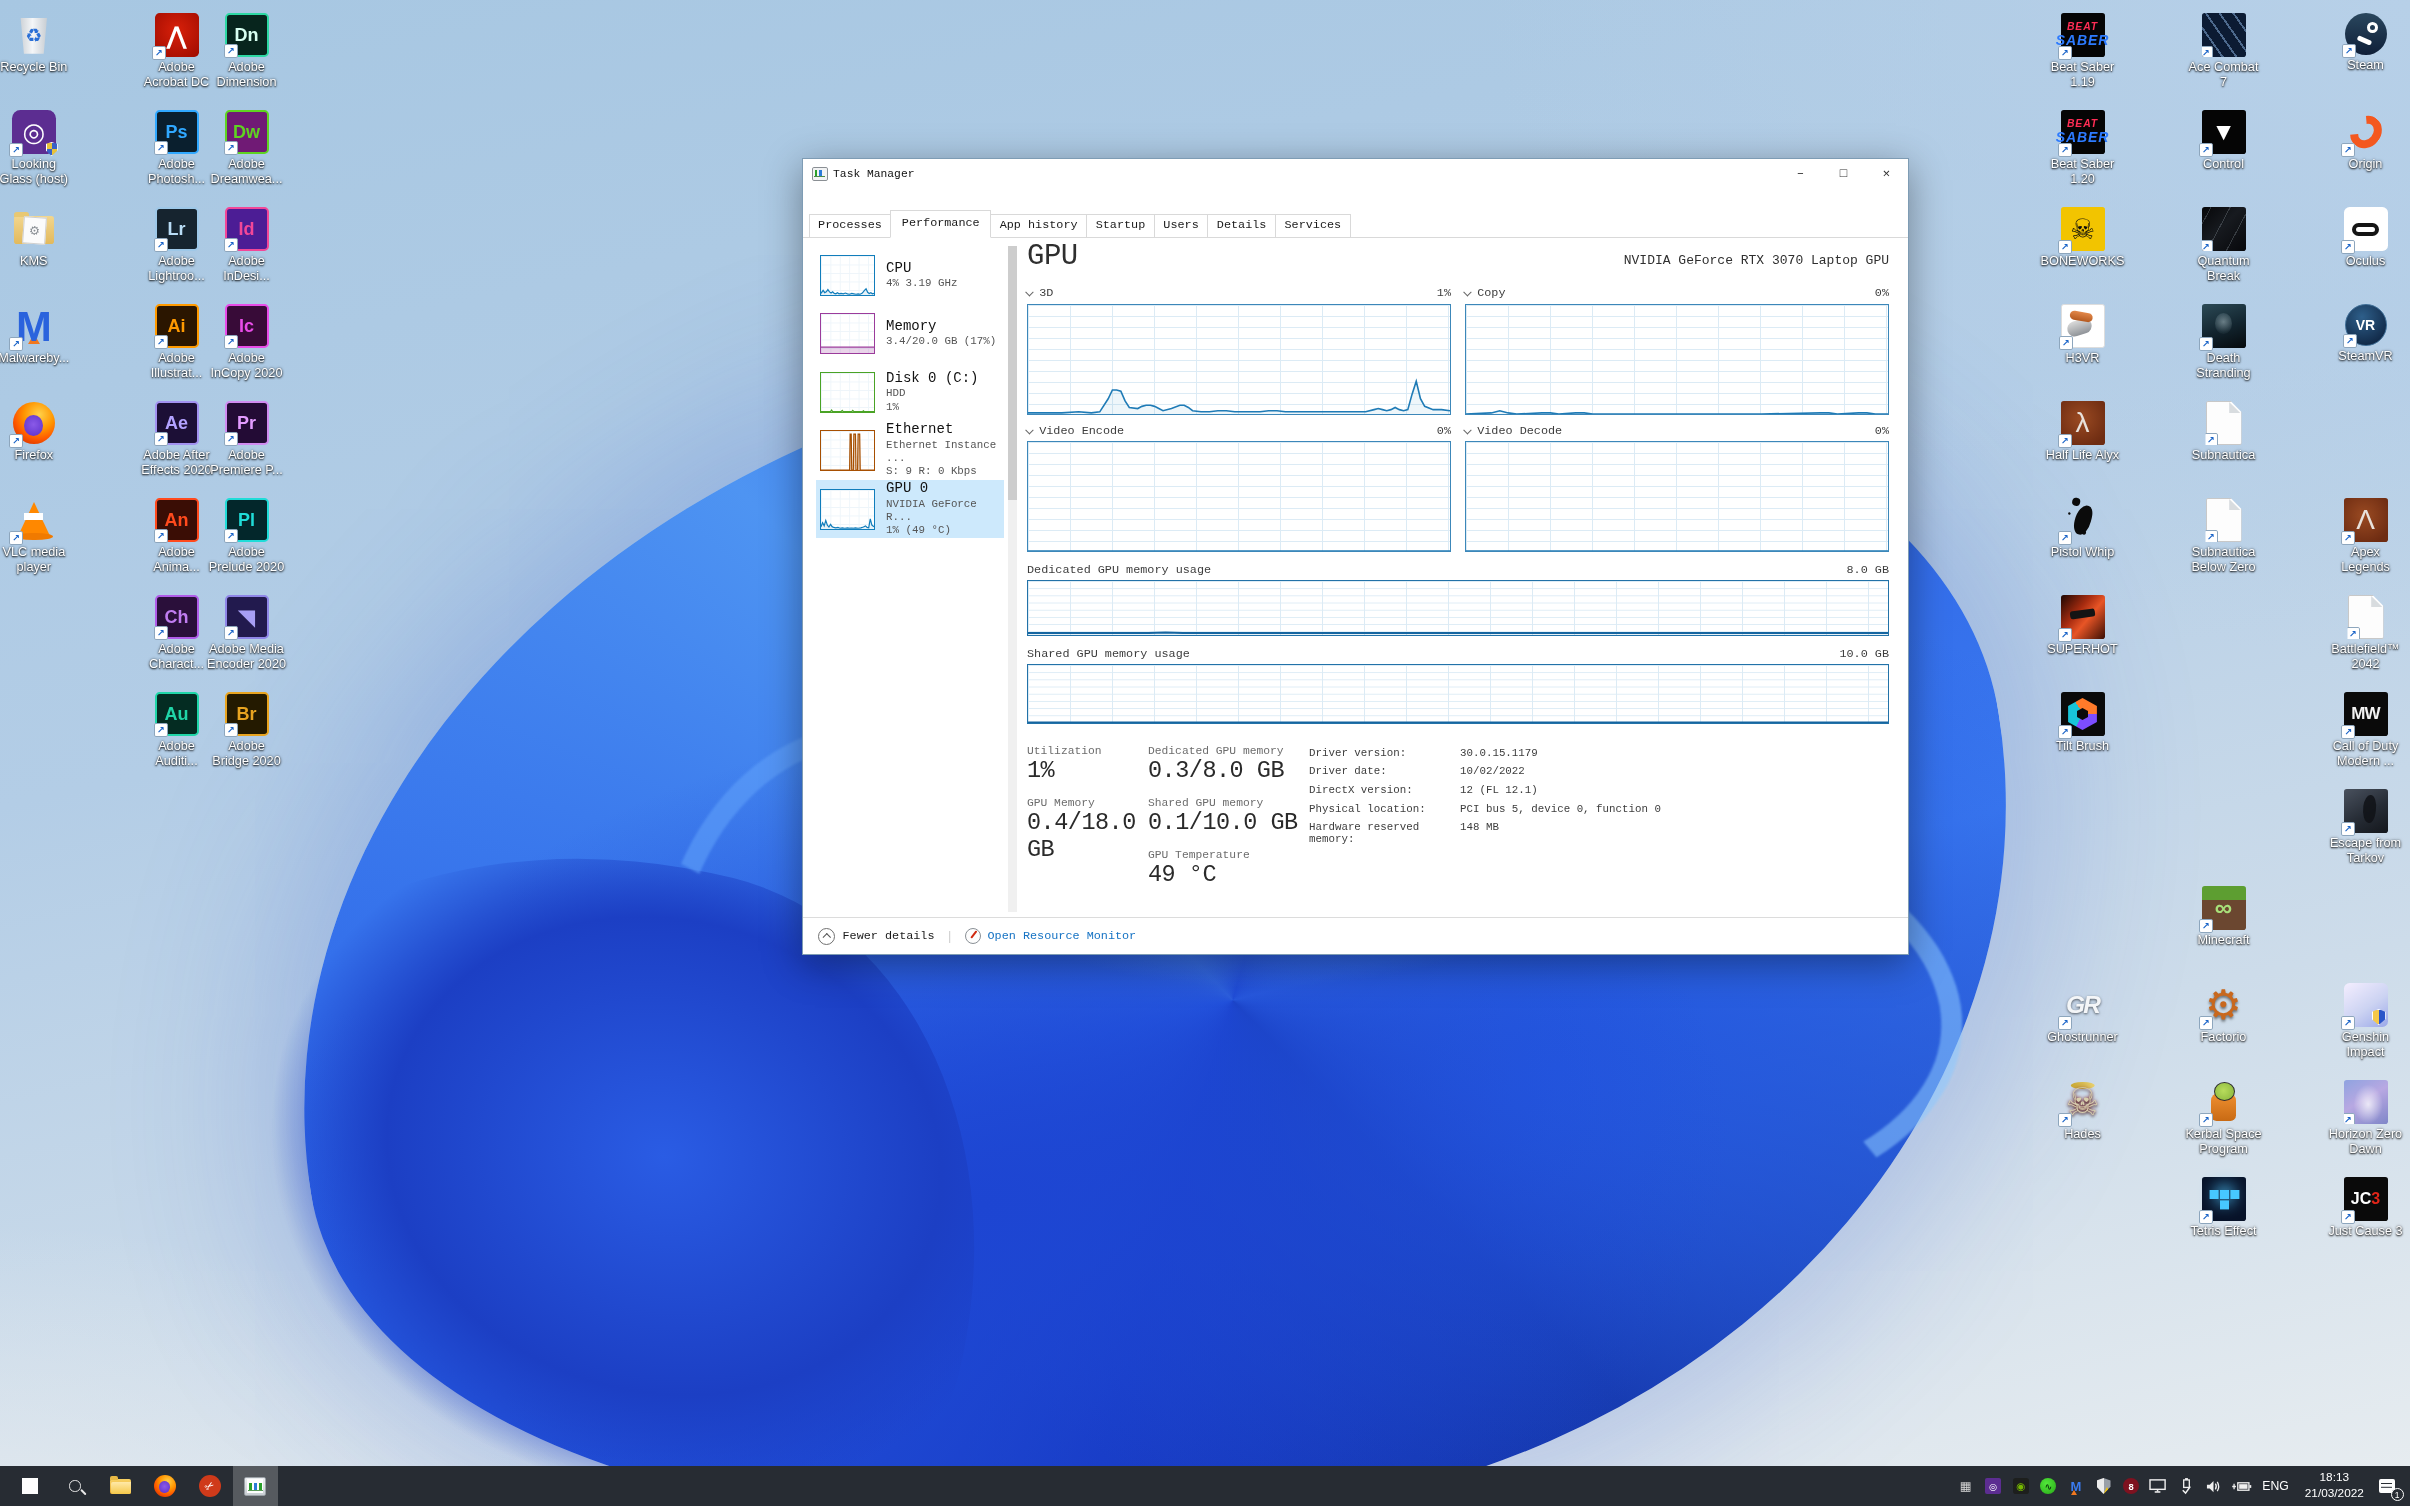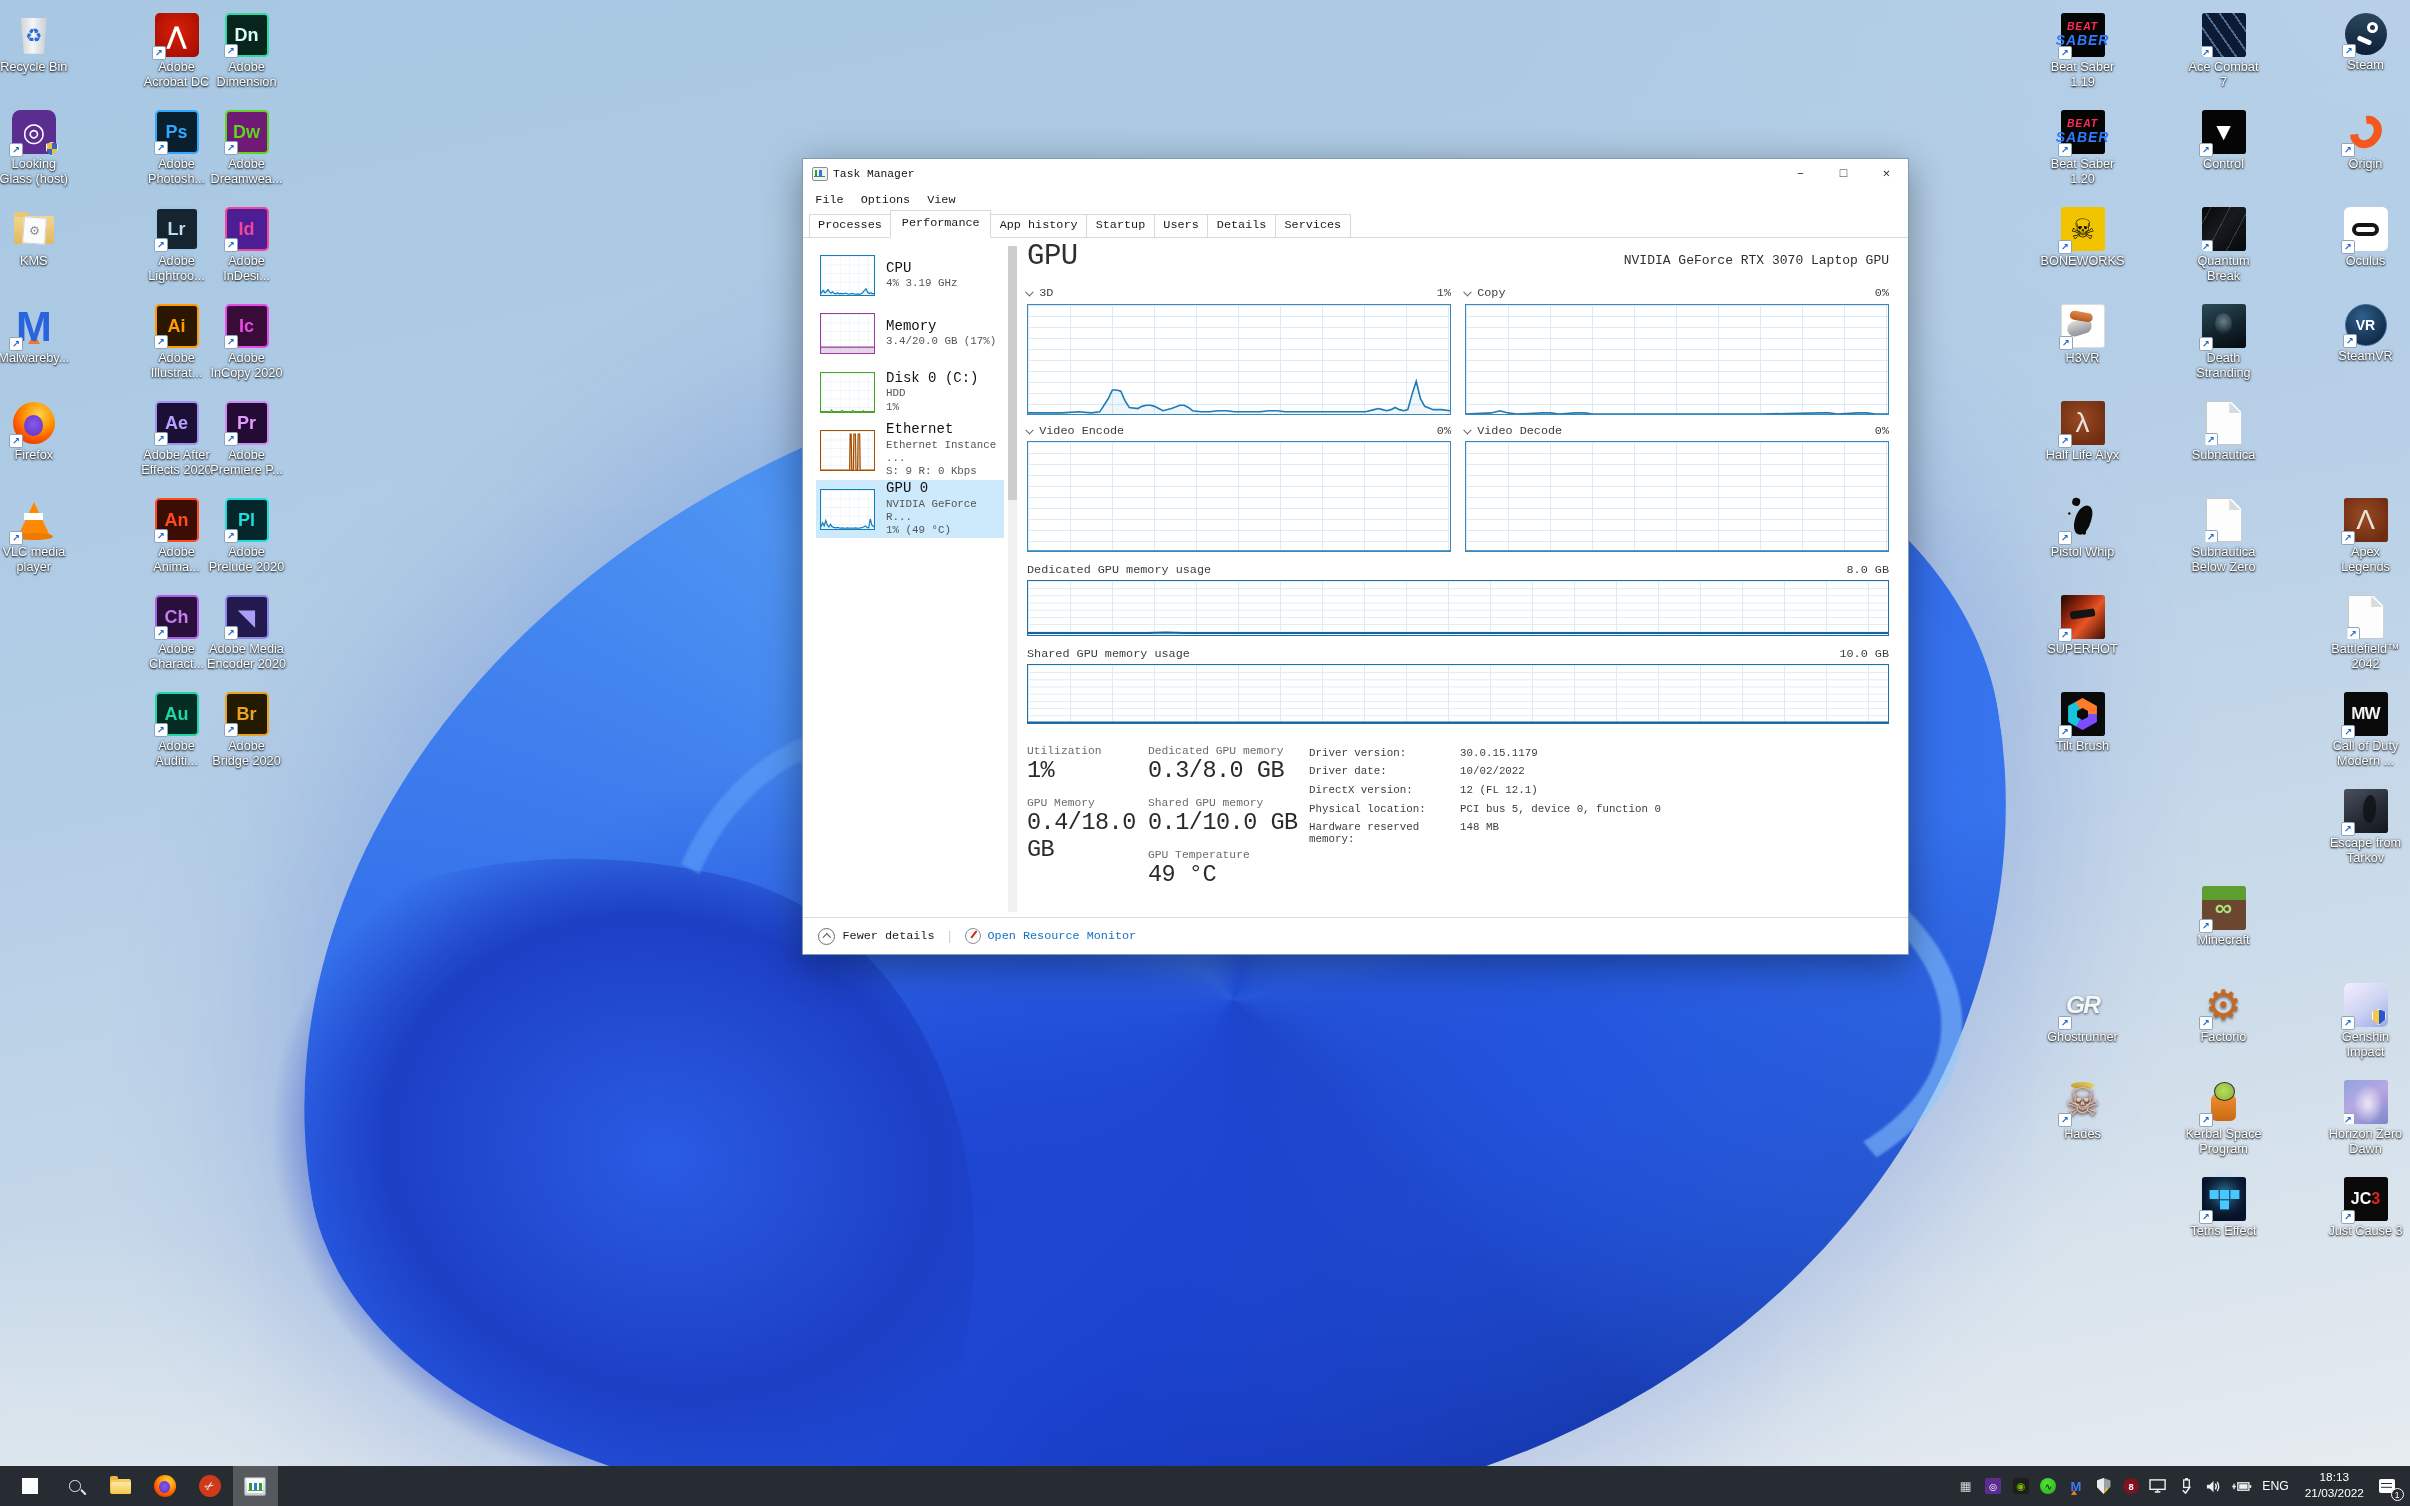--- a/index.html
+++ b/index.html
@@ -747,25 +747,20 @@
 <div class="tmwin">
   <div class="titlebar">
     <span class="tm-appicon"></span>
     <span class="tm-title">Task Manager</span>
     <span class="capbtns">
       <span class="capbtn">–</span>
       <span class="capbtn">□</span>
       <span class="capbtn">✕</span>
     </span>
   </div>
-  <div class="menubar" id="menubar">
-      <span class="menu-item">File</span>
-      <span class="menu-item">Options</span>
-      <span class="menu-item">View</span>
-    </div>
   <div class="tabstrip" id="tabstrip">
       <span class="tab">Processes</span>
       <span class="tab active">Performance</span>
       <span class="tab">App history</span>
       <span class="tab">Startup</span>
       <span class="tab">Users</span>
       <span class="tab">Details</span>
       <span class="tab">Services</span>
     </div>
 

